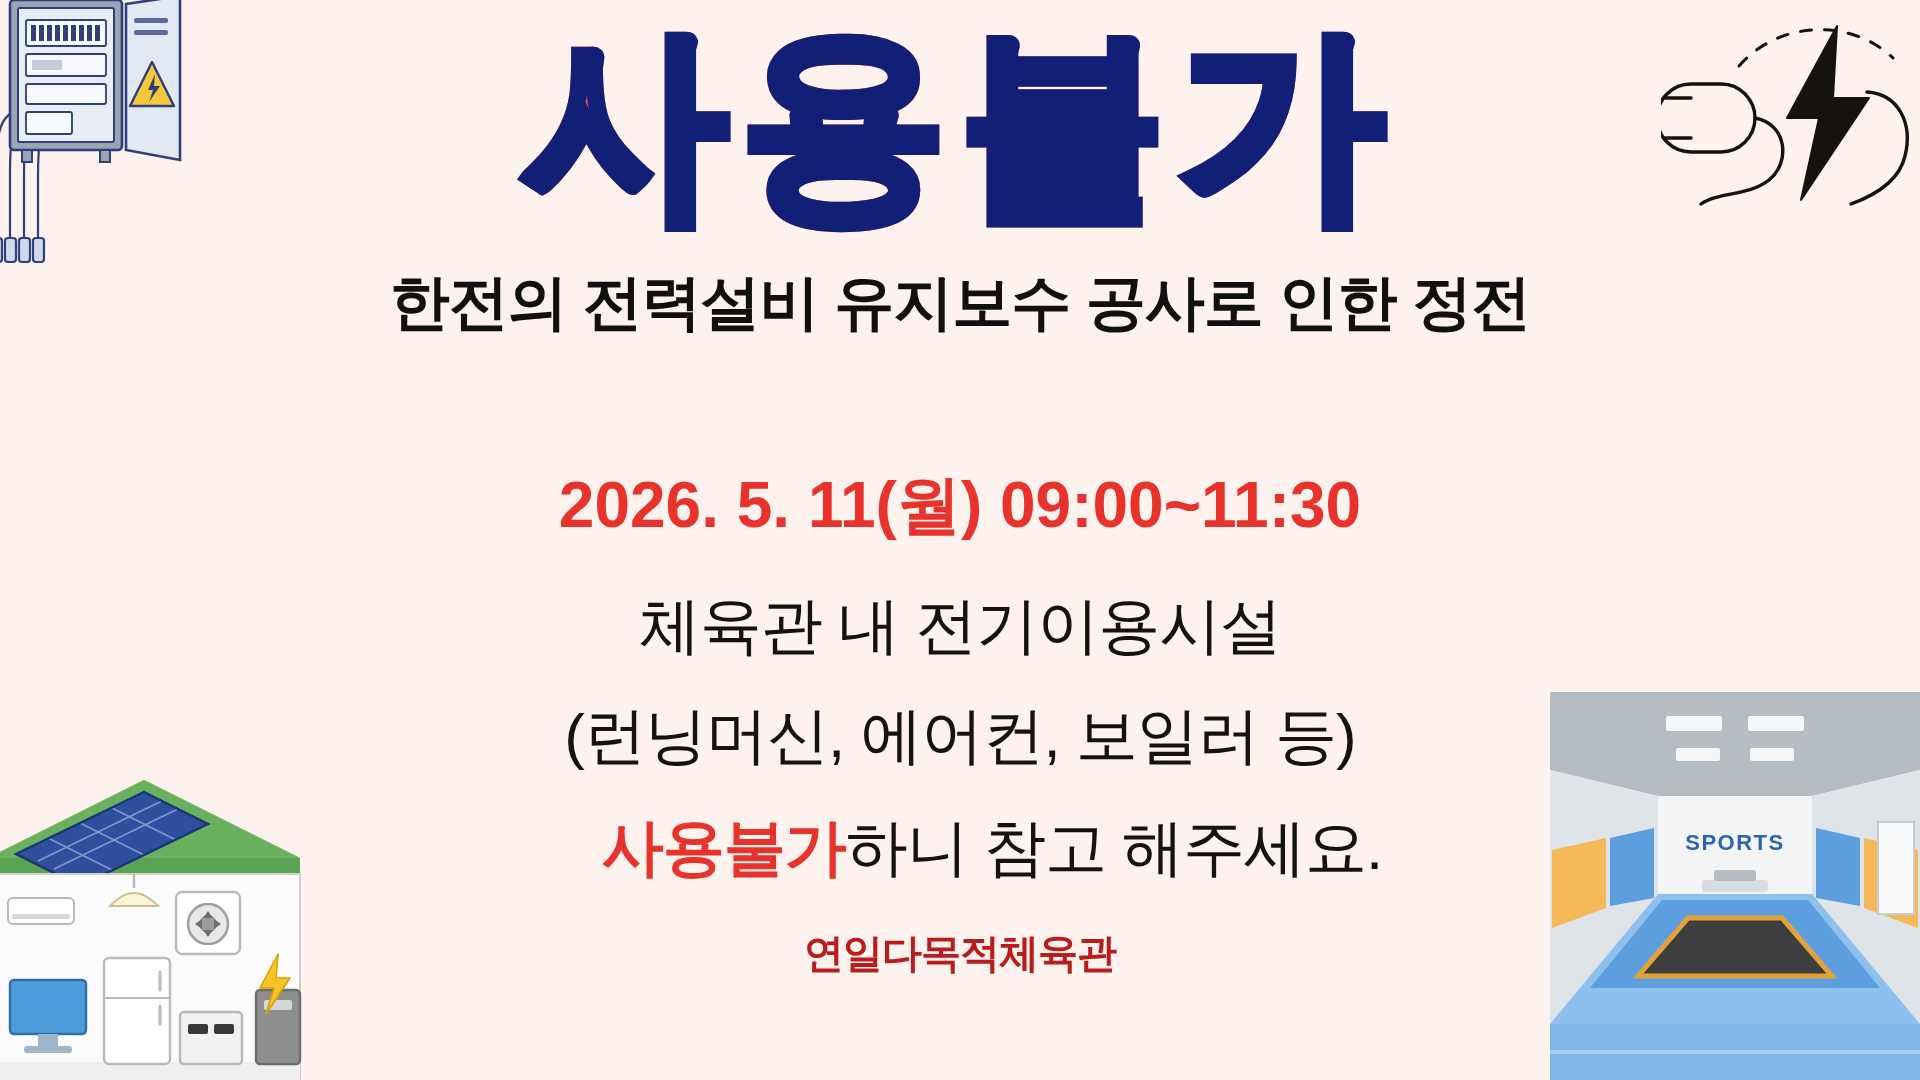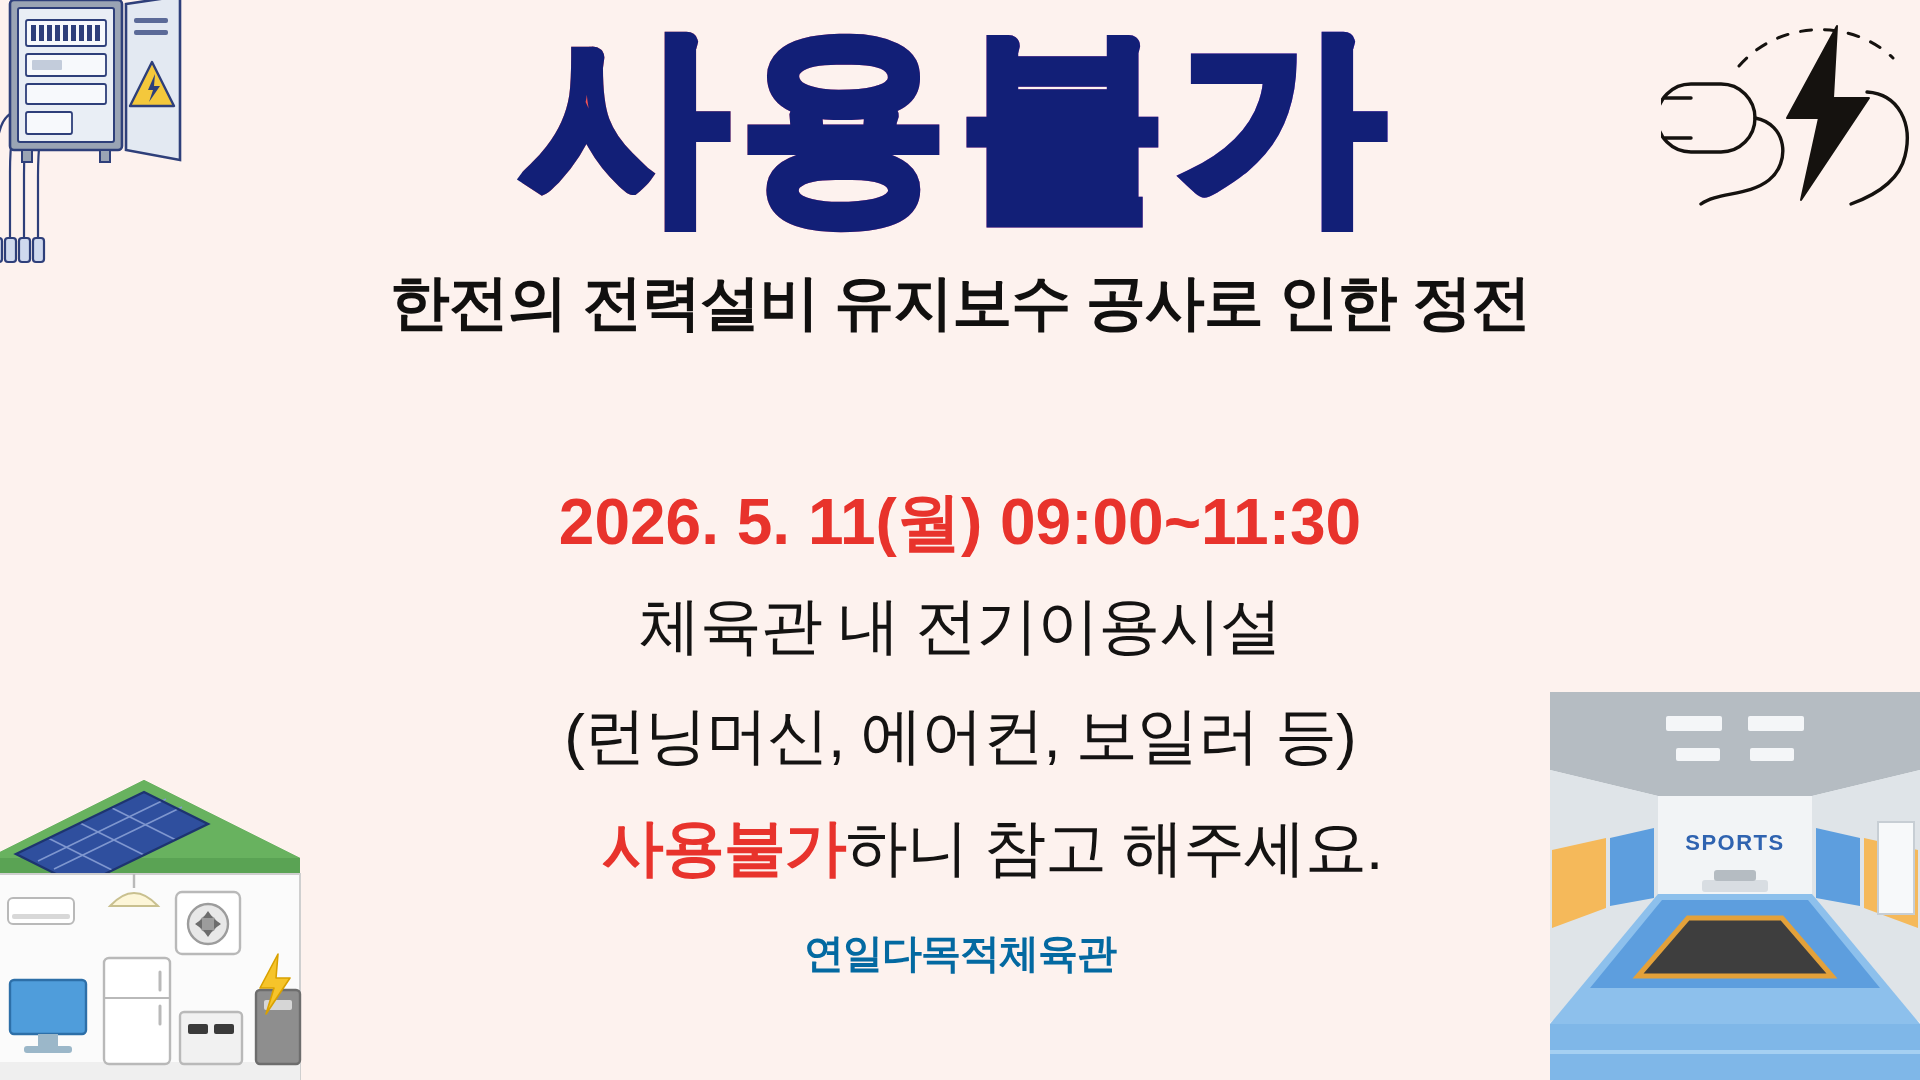--- a/index.html
+++ b/index.html
@@ -53,21 +53,21 @@
     white-space: nowrap;
   }
   .subtitle {
     top: 263px;
     font-size: 60px;
     font-weight: 800;
     color: #11100f;
     letter-spacing: -1px;
   }
   .dateline {
-    top: 479px;
+    top: 462px;
     font-size: 64px;
     font-weight: 800;
     color: #e8332c;
     letter-spacing: 0px;
   }
   .body1 {
     top: 584px;
     font-size: 62px;
     font-weight: 400;
     color: #141312;
@@ -89,21 +89,21 @@
     margin-left: 32px;
   }
   .body3 .emph {
     color: #e8332c;
     font-weight: 800;
   }
   .footer {
     top: 926px;
     font-size: 40px;
     font-weight: 800;
-    color: #0369a1;
+    color: #b91c1c;
     letter-spacing: -1px;
   }
 
   
   .art { position: absolute; }
 
   
   #art-panel  { left: -8px;  top: -6px;   width: 240px; height: 278px; }
   
   #art-plug   { right: -6px; top: 14px;   width: 265px; height: 220px; }

